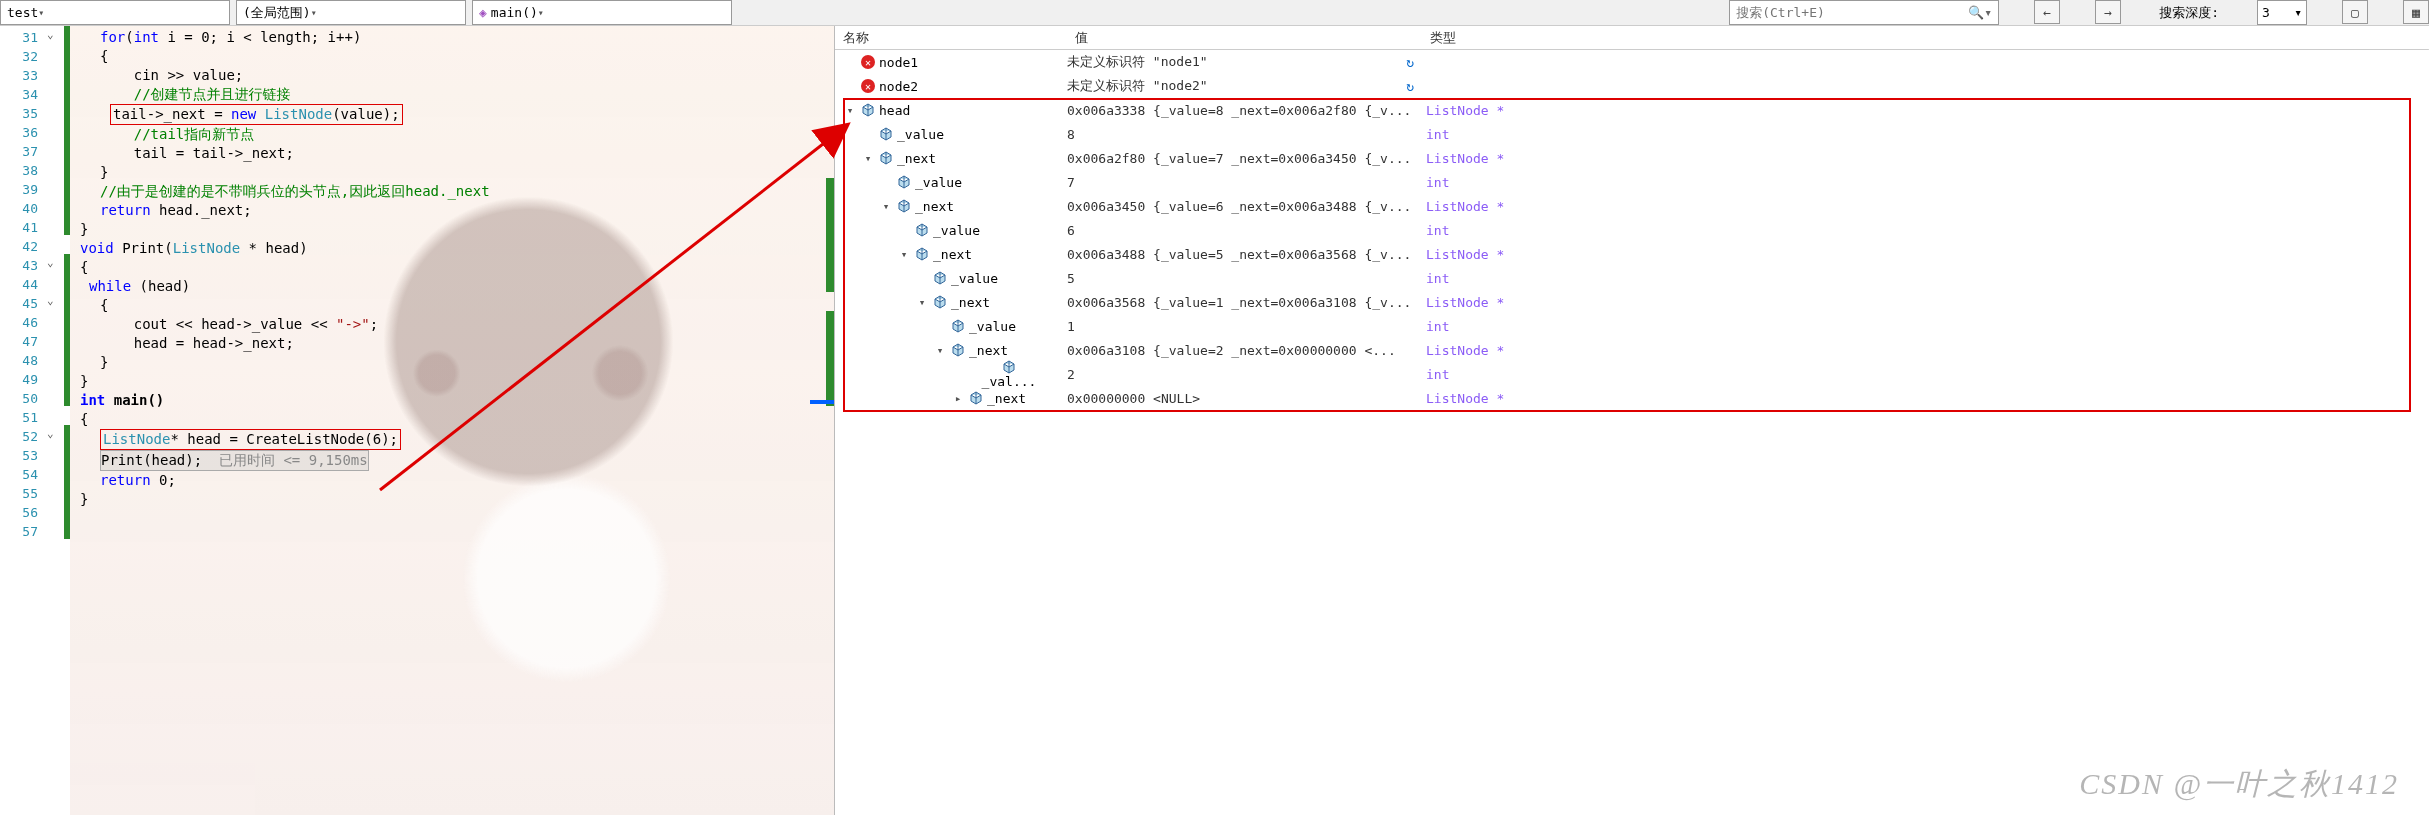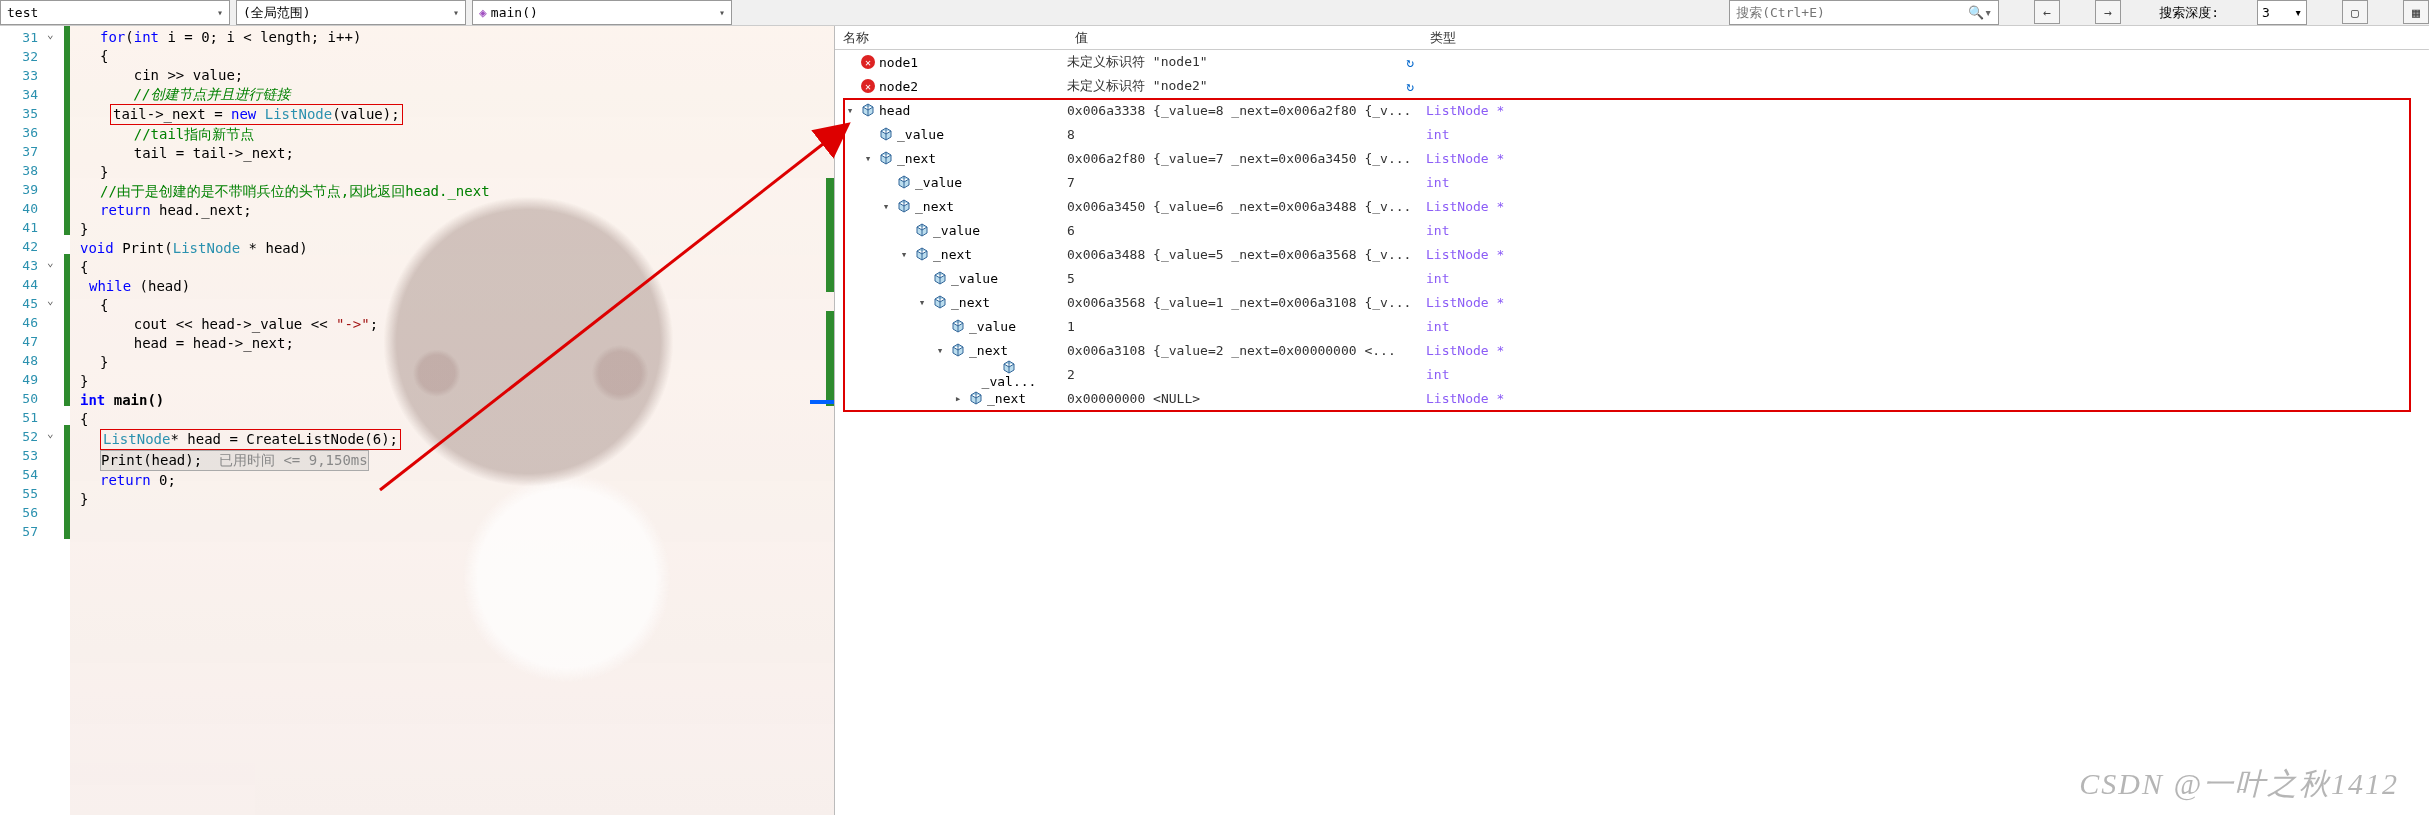--- a/index.html
+++ b/index.html
@@ -21,21 +21,21 @@
   align-items: stretch;
 }
 .tb-dropdown {
   border: 1px solid #999;
   background: #fff;
   display: flex;
   align-items: center;
   padding: 0 6px;
   min-width: 230px;
   margin-right: 6px;
-  justify-content: space-between;
+  justify-content: flex-start;
   cursor: pointer;
 }
 .tb-dropdown .caret { font-size: 10px; color: #555; }
 .tb-right { display: flex; align-items: stretch; margin-left: auto; gap: 32px; }
 .search-box {
   border: 1px solid #999;
   background: #fff;
   display: flex;
   align-items: center;
   padding: 0 6px;
@@ -224,21 +224,21 @@
       <div class="cb" style="top:0;height:209px"></div>
       <div class="cb" style="top:228px;height:152px"></div>
       <div class="cb" style="top:399px;height:114px"></div>
     </div>
     <div class="code-body">
       <div class="bg-anime"></div>
       <div class="code-lines" id="codelines">
           <div class="cline" style="padding-left: 30px;"><span class="kw">for</span>(<span class="kw">int</span> i = 0; i &lt; length; i++)</div>
           <div class="cline" style="padding-left: 30px;">{</div>
           <div class="cline" style="padding-left: 30px;">    cin &gt;&gt; value;</div>
-          <div class="cline" style="padding-left: 30px; font-style: italic;"><span class="cmt">    //创建节点并且进行链接</span></div>
+          <div class="cline" style="padding-left: 30px;"><span class="cmt">    //创建节点并且进行链接</span></div>
           <div class="cline" style="padding-left: 40px;"><span class="hl-box">tail-&gt;_next = <span class="kw">new</span> <span class="type">ListNode</span>(value);</span></div>
           <div class="cline" style="padding-left: 30px;"><span class="cmt">    //tail指向新节点</span></div>
           <div class="cline" style="padding-left: 30px;">    tail = tail-&gt;_next;</div>
           <div class="cline" style="padding-left: 30px;">}</div>
           <div class="cline" style="padding-left: 30px;"><span class="cmt">//由于是创建的是不带哨兵位的头节点,因此返回head._next</span></div>
           <div class="cline" style="padding-left: 30px;"><span class="kw">return</span> head._next;</div>
           <div class="cline" style="padding-left: 10px;">}</div>
           <div class="cline" style="padding-left: 0px;"></div>
           <div class="cline" style="padding-left: 10px;"><span class="kw">void</span> Print(<span class="type">ListNode</span> * head)</div>
           <div class="cline" style="padding-left: 10px;">{</div>

